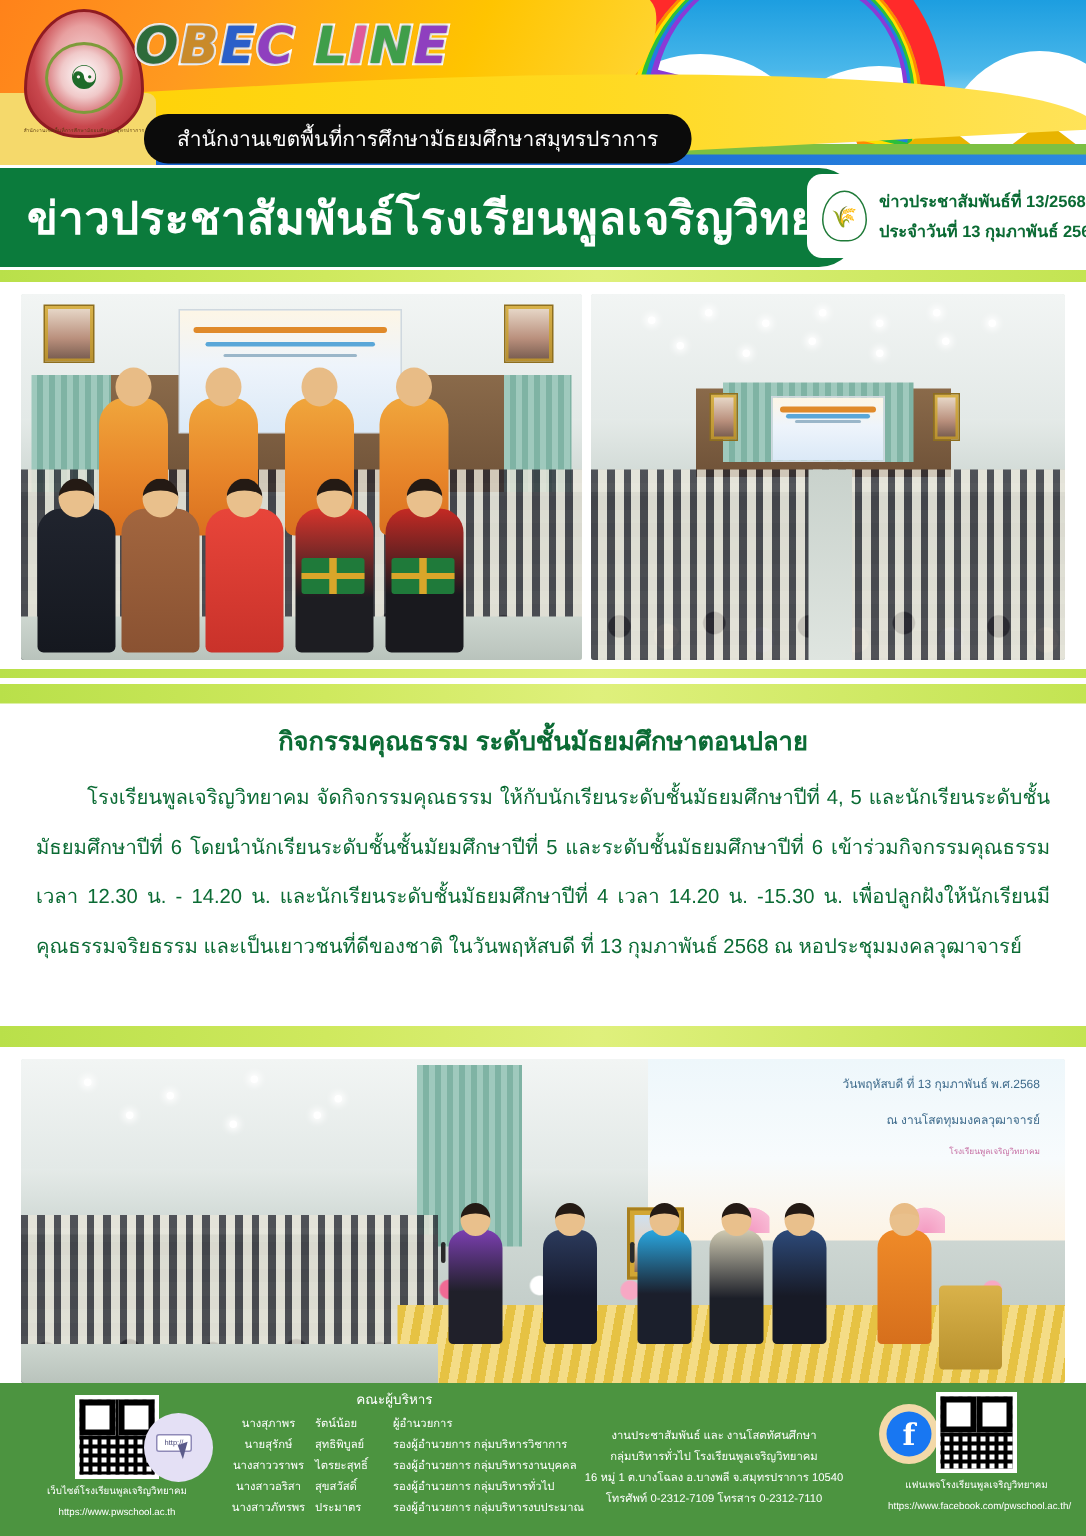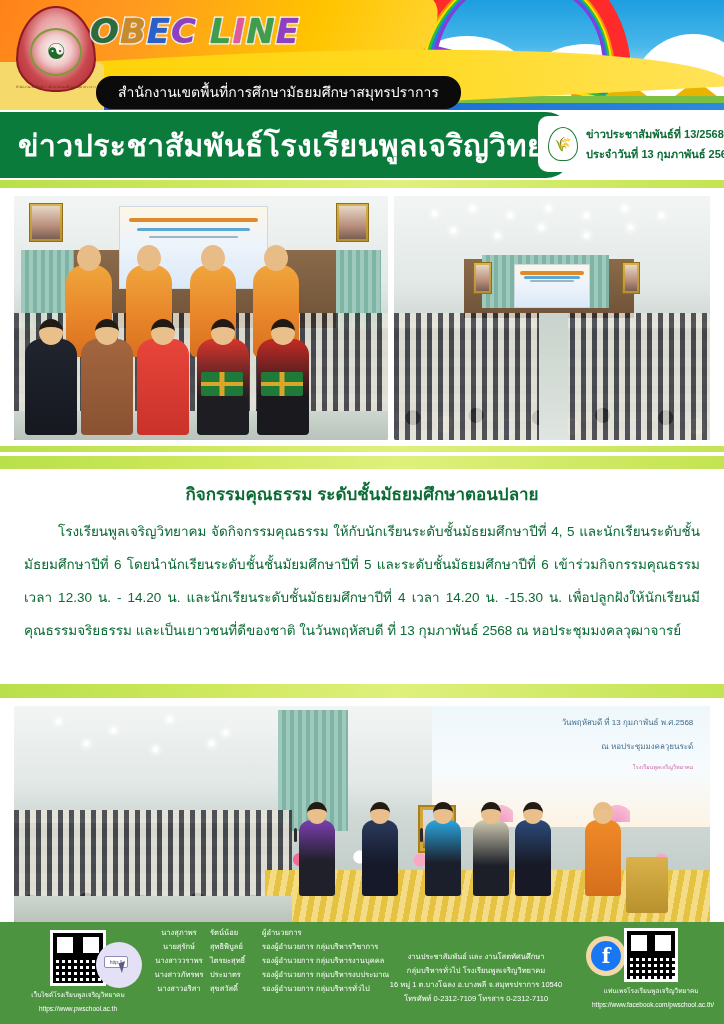--- a/index.html
+++ b/index.html
@@ -613,21 +613,21 @@
         <div class="light" style="left:6%;  top:6%;"></div>
         <div class="light" style="left:14%; top:10%;"></div>
         <div class="light" style="left:22%; top:5%;"></div>
         <div class="light" style="left:30%; top:11%;"></div>
         <div class="light" style="left:10%; top:16%;"></div>
         <div class="light" style="left:20%; top:19%;"></div>
         <div class="light" style="left:28%; top:16%;"></div>
         <div class="curtain" style="left:38%; top:2%; width:10%; height:56%;"></div>
         <div class="stage-banner">
           <div class="banner-line banner-l1">วันพฤหัสบดี ที่ 13 กุมภาพันธ์ พ.ศ.2568</div>
-          <div class="banner-line banner-l2">ณ หอประชุมมงคลวุยนระด์</div>
+          <div class="banner-line banner-l2">ณ งานโสตทุมมงคลวุฒาจารย์</div>
           <div class="banner-line banner-l3">โรงเรียนพูลเจริญวิทยาคม</div>
           <div class="lotus" style="left:20%;"></div>
           <div class="lotus" style="left:62%;"></div>
         </div>
         <div class="royal-frame" style="left:58%; bottom:32%;"></div>
         <div class="crowd" style="left:0; width:40%;"></div>
         <div class="crowd-rows" style="left:0; width:40%;"></div>
         <div class="stage-skirt"></div>
         <div class="flower-row"></div>
 
@@ -666,45 +666,46 @@
       <div class="qr-cap">เว็บไซต์โรงเรียนพูลเจริญวิทยาคม</div>
       <div class="qr-cap url">https://www.pwschool.ac.th</div>
     </div>
 
     <div class="link-badge">
       <div class="link-chip">http://</div>
       <div class="cursor-arrow"></div>
     </div>
 
     <div class="admins">
+      <div class="admins-title">คณะผู้บริหาร</div>
       <div id="admin-rows">
           <div class="admin-row">
             <span class="fn">นางสุภาพร</span>
             <span class="ln">รัตน์น้อย</span>
             <span class="role">ผู้อำนวยการ</span>
           </div>
           <div class="admin-row">
             <span class="fn">นายสุรักษ์</span>
             <span class="ln">สุทธิพิบูลย์</span>
             <span class="role">รองผู้อำนวยการ กลุ่มบริหารวิชาการ</span>
           </div>
           <div class="admin-row">
             <span class="fn">นางสาววราพร</span>
             <span class="ln">ไตรยะสุทธิ์</span>
             <span class="role">รองผู้อำนวยการ กลุ่มบริหารงานบุคคล</span>
           </div>
           <div class="admin-row">
+            <span class="fn">นางสาวอริสา</span>
+            <span class="ln">สุขสวัสดิ์</span>
+            <span class="role">รองผู้อำนวยการ กลุ่มบริหารทั่วไป</span>
+          </div>
+          <div class="admin-row">
             <span class="fn">นางสาวภัทรพร</span>
             <span class="ln">ประมาตร</span>
             <span class="role">รองผู้อำนวยการ กลุ่มบริหารงบประมาณ</span>
-          </div>
-          <div class="admin-row">
-            <span class="fn">นางสาวอริสา</span>
-            <span class="ln">สุขสวัสดิ์</span>
-            <span class="role">รองผู้อำนวยการ กลุ่มบริหารทั่วไป</span>
           </div>
         </div>
     </div>
 
     <div class="contact">
       <div>งานประชาสัมพันธ์ และ งานโสตทัศนศึกษา</div>
       <div>กลุ่มบริหารทั่วไป โรงเรียนพูลเจริญวิทยาคม</div>
       <div>16 หมู่ 1 ต.บางโฉลง อ.บางพลี จ.สมุทรปราการ 10540</div>
       <div>โทรศัพท์ 0-2312-7109   โทรสาร 0-2312-7110</div>
     </div>

